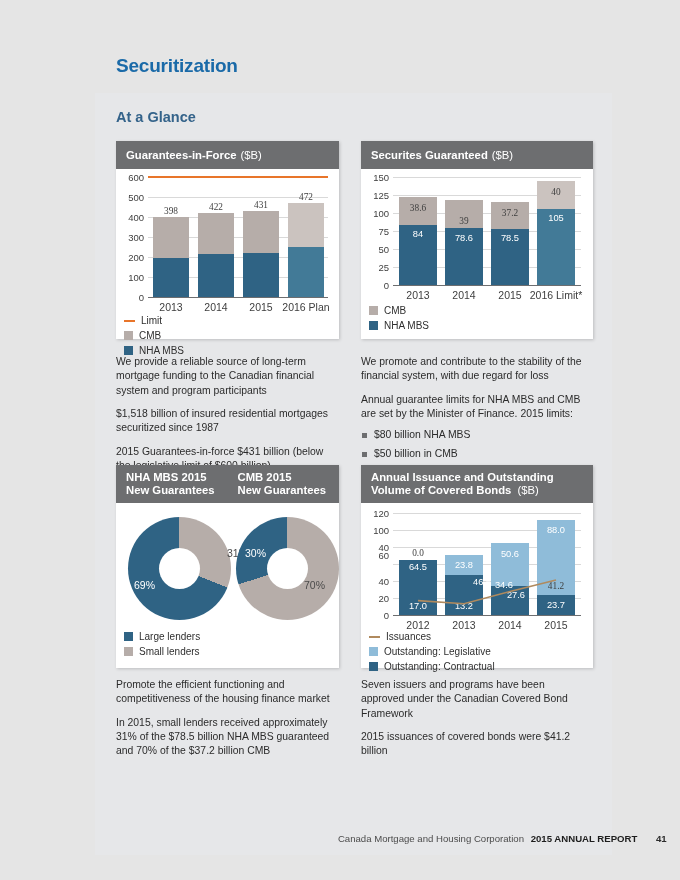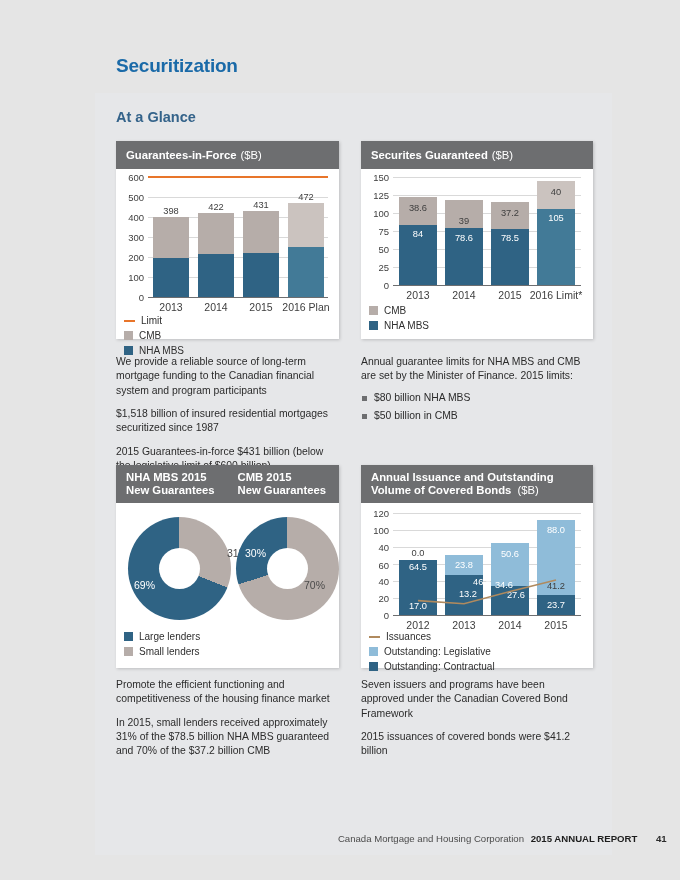--- a/index.html
+++ b/index.html
@@ -59,21 +59,21 @@
   .xtick {
     position:absolute; text-align:center;
     font-size:10.5px; color:#3e3e3e;
   }
   .bar { position:absolute; }
   .bar-label {
     position:absolute; width:100%; text-align:center;
     font-size:9.3px;
   }
   .bar-label.inside { color:#ffffff; }
-  .bar-label.outside { color:#3e3e3e; }
+  .bar-label.outside { color:#3e3e3e;font-family:Liberation Serif, serif; }
   .limit-line { position:absolute; height:1.6px; background:#e8752a; }
 
   
   .legend { position:absolute; }
   .legend-row { display:flex; align-items:center; margin-bottom:4px; }
   .legend-swatch { width:9px; height:9px; margin-right:6px; flex:0 0 auto; }
   .legend-dash { width:11px; height:2px; margin-right:6px; margin-left:0px; flex:0 0 auto; }
   .legend-text { font-size:10px; color:#2f2f2f; }
 
   .footnote {
@@ -261,20 +261,21 @@
     </div>
   </div>
 
   <div class="copy" style="left:116px; top:355px; width:215px;">
     <p>We provide a reliable source of long-term mortgage funding to the Canadian financial system and program participants</p>
     <p>$1,518 billion of insured residential mortgages securitized since 1987</p>
     <p>2015 Guarantees-in-force $431 billion (below the legislative limit of $600 billion)</p>
   </div>
 
   <div class="copy" style="left:361px; top:355px; width:225px;">
+    <p>We promote and contribute to the stability of the financial system, with due regard for loss</p>
     <p>Annual guarantee limits for NHA MBS and CMB are set by the Minister of Finance. 2015 limits:</p>
     <ul class="bullets">
       <li>$80 billion NHA MBS</li>
       <li>$50 billion in CMB</li>
     </ul>
   </div>
 
   <div class="card" style="left:116px; top:465px; width:223px; height:203px;">
     <div class="split-head">
       <div style="width:50%;">
@@ -345,42 +346,42 @@
 
         <div class="bar" style="left:6px; width:38px; bottom:0px; height:54.8px; background:#2f6384;"></div>
         <div class="bar-label outside" style="left:6px; width:38px; bottom:57px;">0.0</div>
         <div class="bar-label inside" style="left:6px; width:38px; bottom:43px;">64.5</div>
         <div class="bar-label inside" style="left:6px; width:38px; bottom:4px;">17.0</div>
 
         <div class="bar" style="left:52px; width:38px; bottom:39.6px; height:20.2px; background:#8fbcd9;"></div>
         <div class="bar" style="left:52px; width:38px; bottom:0px; height:39.6px; background:#2f6384;"></div>
         <div class="bar-label inside" style="left:52px; width:38px; bottom:45px;">23.8</div>
         <div class="bar-label inside" style="left:52px; width:38px; bottom:28px;padding-left:28px;">46.6</div>
-        <div class="bar-label inside" style="left:52px; width:46px; bottom:16px;">13.2</div>
+        <div class="bar-label inside" style="left:52px; width:38px; bottom:4px;">13.2</div>
 
         <div class="bar" style="left:98px; width:38px; bottom:29.4px; height:43.0px; background:#8fbcd9;"></div>
         <div class="bar" style="left:98px; width:38px; bottom:0px; height:29.4px; background:#2f6384;"></div>
         <div class="bar-label inside" style="left:98px; width:38px; bottom:56px;">50.6</div>
         <div class="bar-label inside" style="left:92px; width:38px; bottom:25px;">34.6</div>
         <div class="bar-label inside" style="left:104px; width:38px; bottom:15px;">27.6</div>
 
         <div class="bar" style="left:144px; width:38px; bottom:20.1px; height:74.8px; background:#8fbcd9;"></div>
         <div class="bar" style="left:144px; width:38px; bottom:0px; height:20.1px; background:#2f6384;"></div>
         <div class="bar-label inside" style="left:144px; width:38px; bottom:80px;">88.0</div>
         <div class="bar-label inside" style="left:144px; width:38px; bottom:5px;">23.7</div>
         <div class="bar-label outside" style="left:144px; width:38px; bottom:24px; color:#3e3e3e;">41.2</div>
 
         <svg style="position:absolute; left:0; top:0; width:188px; height:102px; pointer-events:none;" viewBox="0 0 188 102" preserveAspectRatio="none">
           <polyline points="25,87.6 71,90.8 117,78.5 163,67.0" fill="none" stroke="#b08a5e" stroke-width="1.6"></polyline>
         </svg>
 
         <div class="ytick" style="left:-32px; top:0px;   width:28px;">120</div>
         <div class="ytick" style="left:-32px; top:17px;  width:28px;">100</div>
         <div class="ytick" style="left:-32px; top:34px;  width:28px;">40</div>
-        <div class="ytick" style="left:-32px; top:52px;  width:28px;">60</div>
+        <div class="ytick" style="left:-32px; top:42px;  width:28px;">60</div>
         <div class="ytick" style="left:-32px; top:68px;  width:28px;">40</div>
         <div class="ytick" style="left:-32px; top:85px;  width:28px;">20</div>
         <div class="ytick" style="left:-32px; top:102px; width:28px;">0</div>
 
         <div class="xtick" style="left:2px;   top:106px; width:46px;">2012</div>
         <div class="xtick" style="left:48px;  top:106px; width:46px;">2013</div>
         <div class="xtick" style="left:94px;  top:106px; width:46px;">2014</div>
         <div class="xtick" style="left:140px; top:106px; width:46px;">2015</div>
       </div>
 

